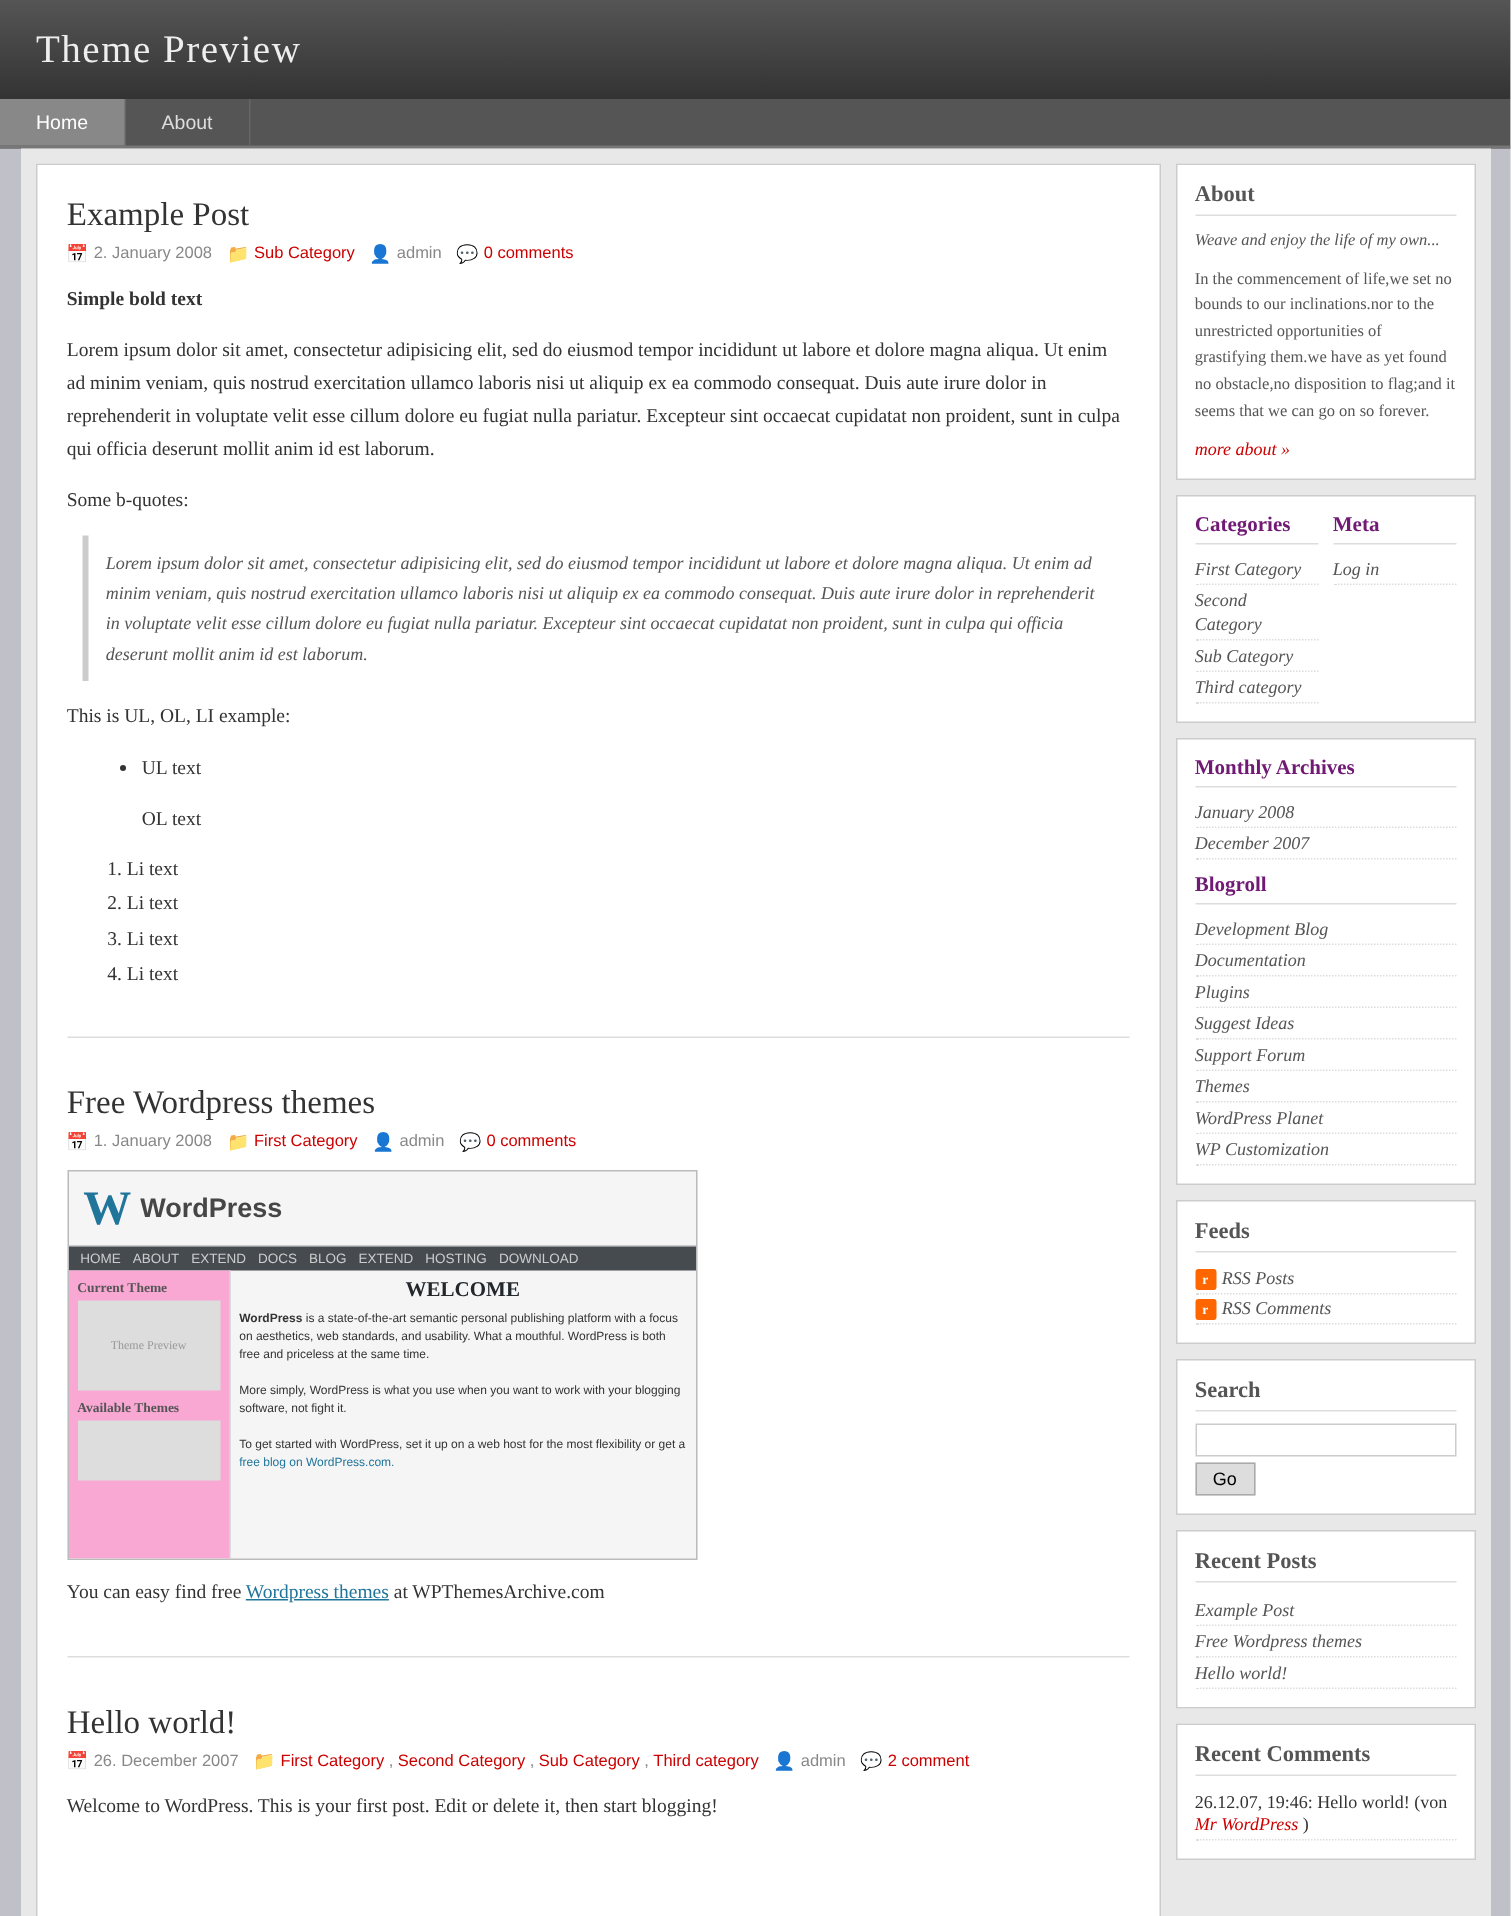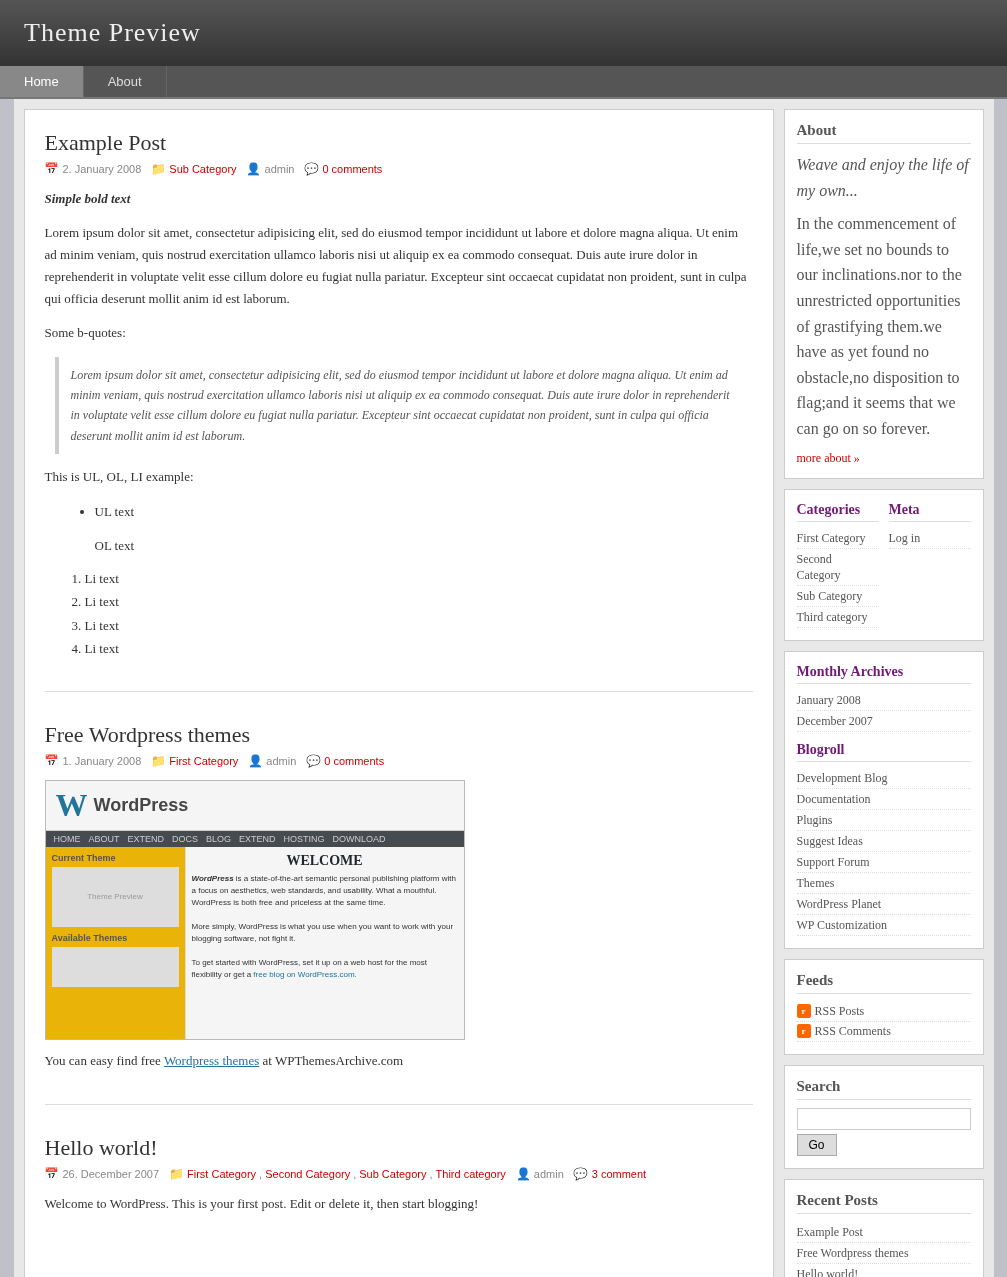--- a/index.html
+++ b/index.html
@@ -29,21 +29,21 @@
     #main { flex: 1; background: #fff; border: 1px solid #ccc; padding: 20px; }
 
     
     .post { margin-bottom: 30px; border-bottom: 1px solid #ddd; padding-bottom: 20px; }
     .post h2 { font-size: 22px; font-weight: normal; color: #222; margin-bottom: 6px; }
     .post-meta { font-size: 11px; color: #888; margin-bottom: 12px; display: flex; gap: 10px; align-items: center; font-family: Arial, sans-serif; }
     .post-meta a { color: #c00; text-decoration: none; }
     .post-meta span { display: flex; align-items: center; gap: 3px; }
     .post-meta .icon { font-size: 12px; }
     .post-content p { line-height: 1.7; margin-bottom: 12px; font-size: 13px; color: #333; }
-    .post-content strong { font-weight: bold; font-style: italic; }
+    .post-content strong { font-weight: bold; }
     .post-content em { font-style: italic; }
     blockquote {
       border-left: 4px solid #ccc; margin: 12px 0 12px 10px;
       padding: 8px 12px; font-style: italic; color: #555; font-size: 12px; line-height: 1.7;
     }
     .post-content ul, .post-content ol { margin-left: 30px; margin-bottom: 10px; line-height: 1.8; }
     .post-content ul { list-style: disc; margin-left: 50px; }
     .post-content ol { list-style: decimal; margin-left: 40px; }
 
     
@@ -54,31 +54,31 @@
       height: 260px;
       margin: 10px 0;
       display: flex;
       flex-direction: column;
       overflow: hidden;
     }
     .wp-logo-area { padding: 6px 10px; border-bottom: 1px solid #ccc; display: flex; align-items: center; gap: 6px; }
     .wp-nav-mock { background: #464b50; padding: 3px 8px; display: flex; gap: 8px; }
     .wp-nav-mock span { color: #ccc; font-size: 9px; font-family: Arial; }
     .wp-body { display: flex; flex: 1; }
-    .wp-sidebar-mock { width: 140px; background: #eab308; padding: 6px; font-size: 9px; color: #555; font-family: Liberation Sans, sans-serif; border-right: 1px solid #ddd; }
+    .wp-sidebar-mock { width: 108px; background: #f9a8d4; padding: 6px; font-size: 9px; color: #555; font-family: Liberation Serif, serif; border-right: 1px solid #ddd; }
     .wp-sidebar-mock .wp-sidebar-title { font-weight: bold; margin-bottom: 4px; }
     .wp-main-mock { flex: 1; padding: 6px; font-size: 9px; color: #555; font-family: Arial; }
     .wp-main-mock h3 { font-size: 14px; color: #23282d; margin-bottom: 4px; text-align: center; font-family: Georgia; }
 
     
     #sidebar { width: 200px; display: flex; flex-direction: column; gap: 0; }
     .sidebar-box { background: #fff; border: 1px solid #ccc; padding: 12px; margin-bottom: 10px; }
     .sidebar-box h3 { font-size: 15px; font-weight: bold; color: #555; margin-bottom: 8px; border-bottom: 1px solid #ddd; padding-bottom: 4px; }
-    .sidebar-box p { font-size: 16px; color: #555; line-height: 1.6; margin-bottom: 8px; }
-    .sidebar-box a { color: #c00; text-decoration: none; font-size: 12px; }
+    .sidebar-box p { font-size: 11px; color: #555; line-height: 1.6; margin-bottom: 8px; }
+    .sidebar-box a { color: #c00; text-decoration: none; font-size: 12px; font-style: italic; }
     .sidebar-box ul { list-style: none; }
     .sidebar-box ul li { padding: 2px 0; border-bottom: 1px dotted #ddd; }
     .sidebar-box ul li a { color: #555; font-size: 12px; }
 
     
     .two-col-sidebar { display: flex; gap: 0; }
     .two-col-sidebar .col { flex: 1; }
     .two-col-sidebar .col h3 { font-size: 14px; font-weight: bold; color: #701a75; margin-bottom: 6px; border-bottom: 1px solid #ddd; padding-bottom: 3px; }
     .two-col-sidebar .col ul { list-style: none; }
     .two-col-sidebar .col ul li { padding: 2px 0; border-bottom: 1px dotted #ddd; }
@@ -249,21 +249,21 @@
             <a href="#" class="red-link">Second Category</a>,
             <a href="#" class="red-link">Sub Category</a>,
             <a href="#" class="red-link">Third category</a>
           </span>
           <span>
             <span class="icon">👤</span>
             <span>admin</span>
           </span>
           <span>
             <span class="icon">💬</span>
-            <a href="#" class="red-link">3 comment</a>
+            <a href="#" class="red-link">2 comment</a>
           </span>
         </div>
         <div class="post-content">
           <p>Welcome to WordPress. This is your first post. Edit or delete it, then start blogging!</p>
         </div>
       </div>
 
     </div>
 
     <div id="sidebar">

